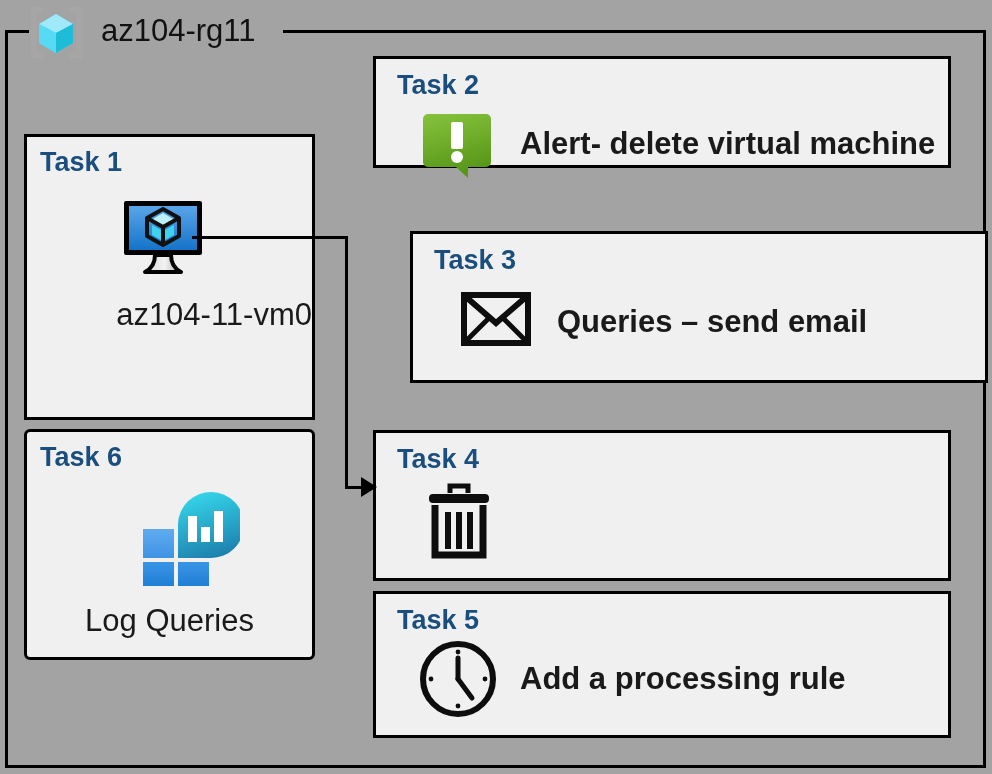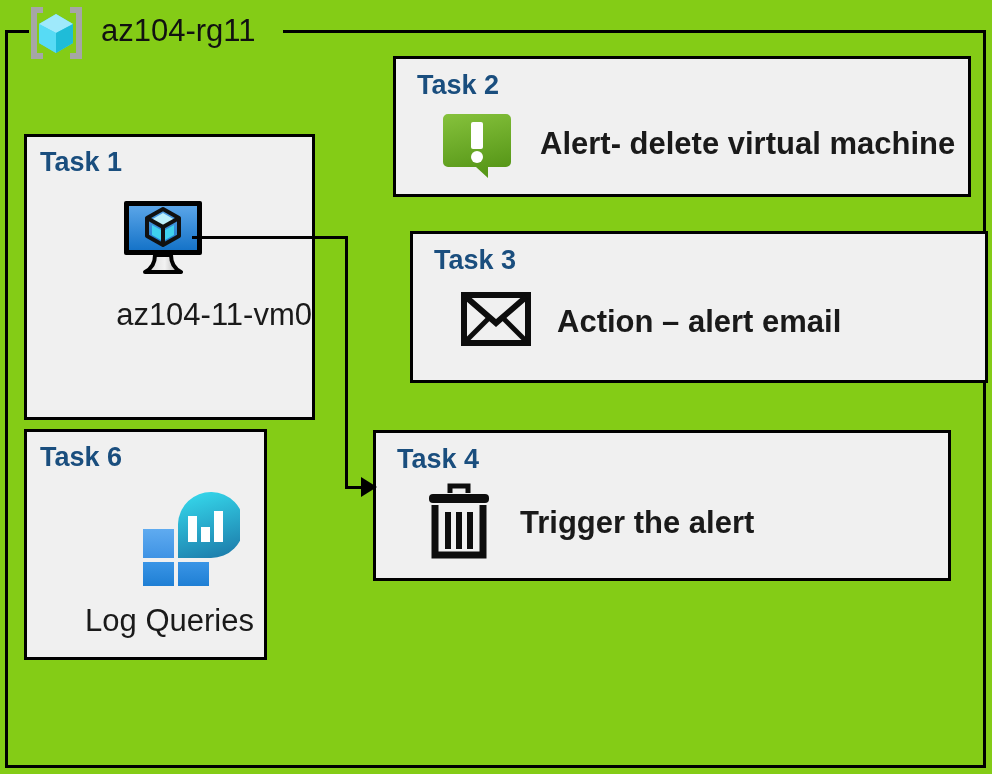--- a/index.html
+++ b/index.html
@@ -7,21 +7,21 @@
     padding: 0;
     background: #ffffff;
   }
   body {
     font-family: "Liberation Sans", sans-serif;
   }
   #canvas {
     position: relative;
     width: 992px;
     height: 774px;
-    background: #84cc16;
+    background: #a3a3a3;
     overflow: hidden;
   }
 
   
   .rg-frame-left {
     position: absolute;
     left: 5px; top: 30px;
     width: 3px; height: 738px;
     background: #000000;
   }
@@ -86,32 +86,32 @@
     white-space: nowrap;
   }
 
   
   #task1 { left: 24px; top: 134px; width: 291px; height: 286px; }
   #task1 .card-title { left: 13px; top: 10px; }
   #task1 .icon-wrap { position: absolute; left: 94px; top: 62px; width: 88px; height: 82px; }
   #task1 .card-label { left: 0; top: 160px; width: 285px; text-align: right; font-size: 31px; }
 
   
-  #task6 { left: 24px; top: 429px; width: 243px; height: 231px; }
+  #task6 { left: 24px; top: 429px; width: 291px; height: 231px; border-radius: 6px; }
   #task6 .card-title { left: 13px; top: 10px; }
   #task6 .icon-wrap { position: absolute; left: 108px; top: 57px; width: 105px; height: 97px; }
   #task6 .card-label { left: 0; top: 171px; width: 285px; text-align: center; font-size: 31px; }
 
   
   .rcard { left: 373px; width: 578px; }
   .rcard .card-title { left: 21px; top: 11px; }
   .rcard .icon-wrap { position: absolute; }
   .rcard .card-label { font-size: 31px; font-weight: bold; }
 
-  #task2 { top: 56px; height: 141px; margin-left: 20px; }
+  #task2 { top: 56px; height: 112px; }
   #task2 .icon-wrap { left: 42px; top: 51px; width: 78px; height: 70px; }
   #task2 .card-label { left: 144px; top: 67px; }
 
   #task3 { top: 231px; height: 152px; margin-left: 37px; }
   #task3 .icon-wrap { left: 48px; top: 58px; width: 70px; height: 54px; }
   #task3 .card-label { left: 144px; top: 70px; }
 
   #task4 { top: 430px; height: 151px; }
   #task4 .icon-wrap { left: 50px; top: 48px; width: 66px; height: 80px; }
   #task4 .card-label { left: 144px; top: 72px; }
@@ -245,37 +245,51 @@
   <div class="card rcard" id="task3">
     <div class="card-title">Task 3</div>
     <div class="icon-wrap">
       <svg viewBox="0 0 70 54" width="70" height="54">
         <rect x="3" y="3" width="64" height="48" fill="none" stroke="#0d0d0d" stroke-width="6"></rect>
         <path d="M5 5 L35 31 L65 5" fill="none" stroke="#0d0d0d" stroke-width="6"></path>
         <path d="M5 49 L27 27" fill="none" stroke="#0d0d0d" stroke-width="5"></path>
         <path d="M65 49 L43 27" fill="none" stroke="#0d0d0d" stroke-width="5"></path>
       </svg>
     </div>
-    <div class="card-label">Action – alert email</div>
+    <div class="card-label">Queries – send email</div>
   </div>
 
   <div class="card rcard" id="task4">
     <div class="card-title">Task 4</div>
     <div class="icon-wrap">
       <svg viewBox="0 0 66 80" width="66" height="80">
         <path d="M24 12 L24 5 L42 5 L42 12" fill="none" stroke="#0d0d0d" stroke-width="5"></path>
         <rect x="3" y="13" width="60" height="9" rx="4" fill="#0d0d0d"></rect>
         <path d="M9 24 L9 74 L57 74 L57 24" fill="none" stroke="#0d0d0d" stroke-width="7"></path>
         <rect x="19" y="31" width="6" height="37" fill="#0d0d0d"></rect>
         <rect x="30" y="31" width="6" height="37" fill="#0d0d0d"></rect>
         <rect x="41" y="31" width="6" height="37" fill="#0d0d0d"></rect>
       </svg>
     </div>
-    <div class="card-label">Trigger the alert</div>
-  </div>
-
+  </div>
+
+  <div class="card rcard" id="task5">
+    <div class="card-title">Task 5</div>
+    <div class="icon-wrap">
+      <svg viewBox="0 0 80 80" width="80" height="80">
+        <circle cx="40" cy="40" r="35" fill="none" stroke="#0d0d0d" stroke-width="6"></circle>
+        <circle cx="40" cy="13" r="2.4" fill="#0d0d0d"></circle>
+        <circle cx="67" cy="40" r="2.4" fill="#0d0d0d"></circle>
+        <circle cx="40" cy="67" r="2.4" fill="#0d0d0d"></circle>
+        <circle cx="13" cy="40" r="2.4" fill="#0d0d0d"></circle>
+        <line x1="40" y1="40" x2="40" y2="19" stroke="#0d0d0d" stroke-width="5" stroke-linecap="round"></line>
+        <line x1="40" y1="40" x2="54" y2="59" stroke="#0d0d0d" stroke-width="5" stroke-linecap="round"></line>
+      </svg>
+    </div>
+    <div class="card-label">Add a processing rule</div>
+  </div>
 
   <div class="conn" id="conn-h1"></div>
   <div class="conn" id="conn-v"></div>
   <div class="conn" id="conn-h2"></div>
   <div id="conn-arrow"></div>
 
 </div>
 
 </body></html>

